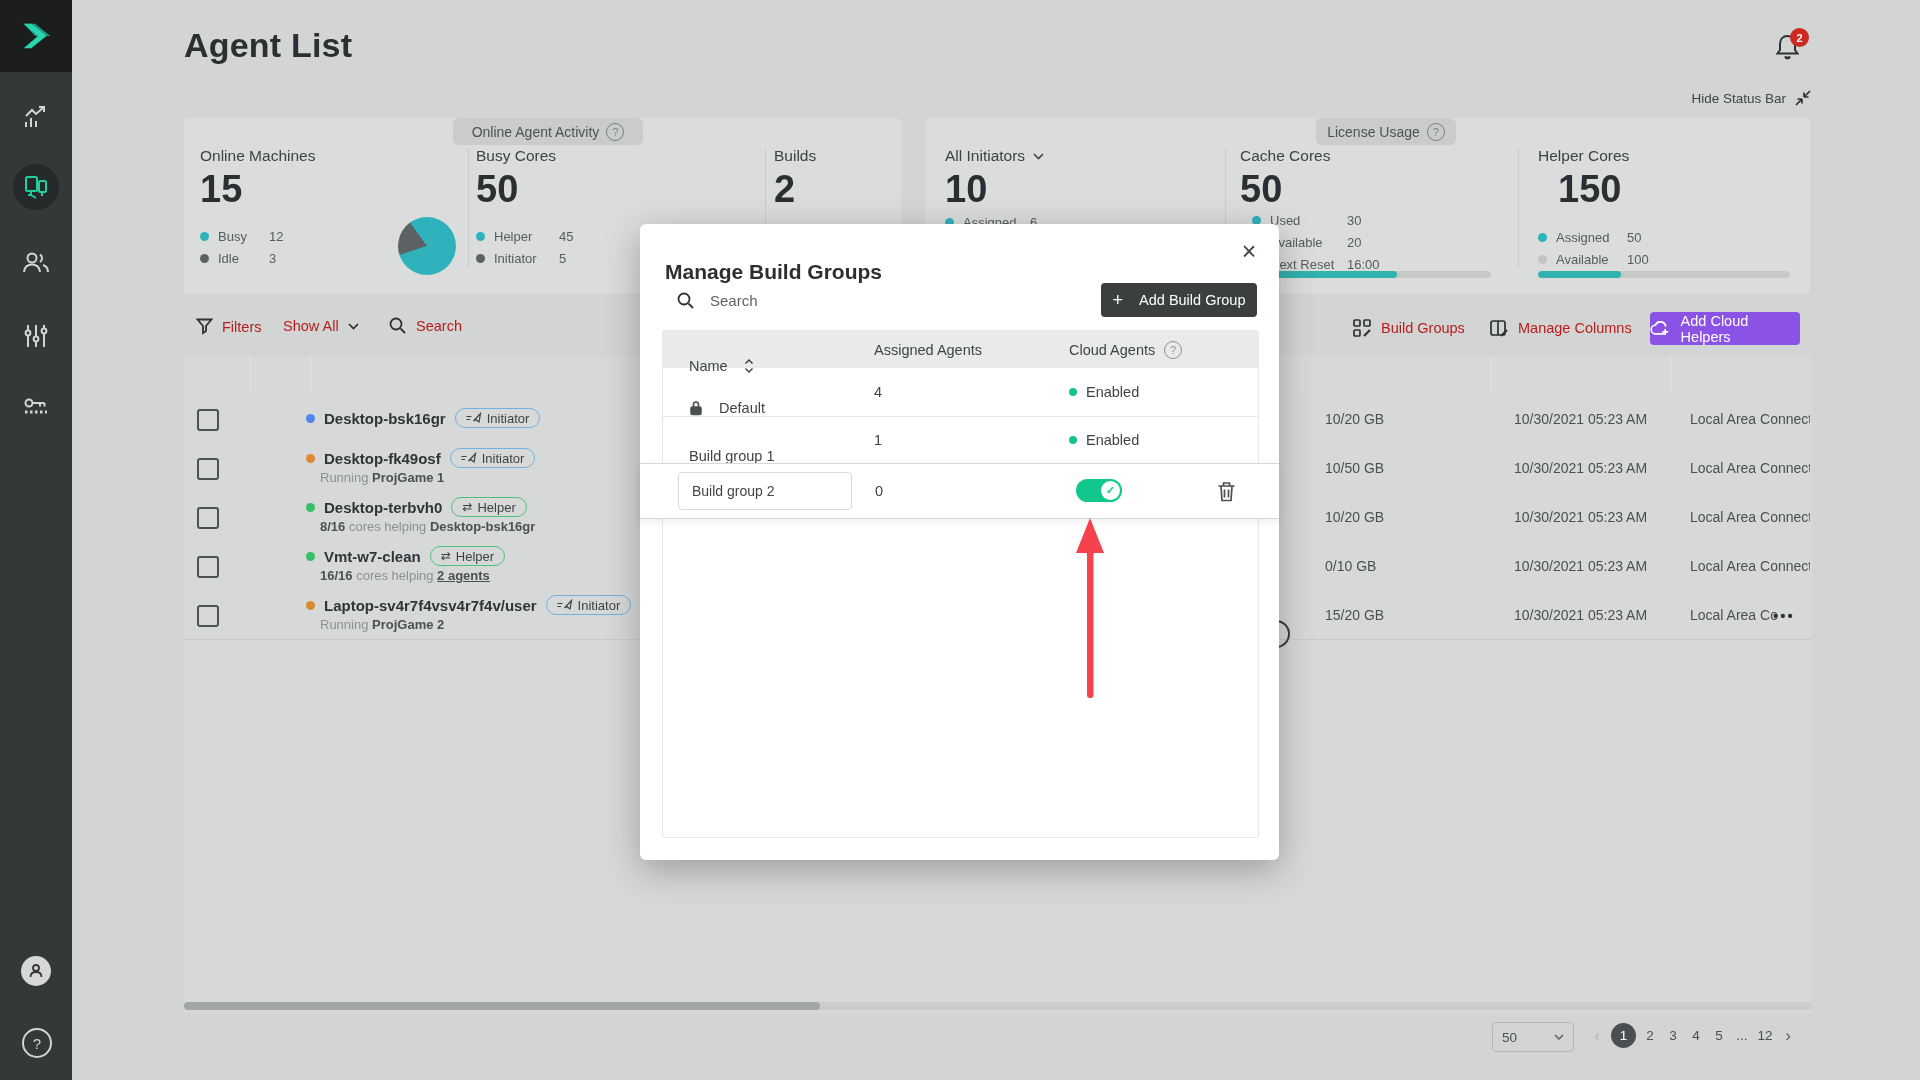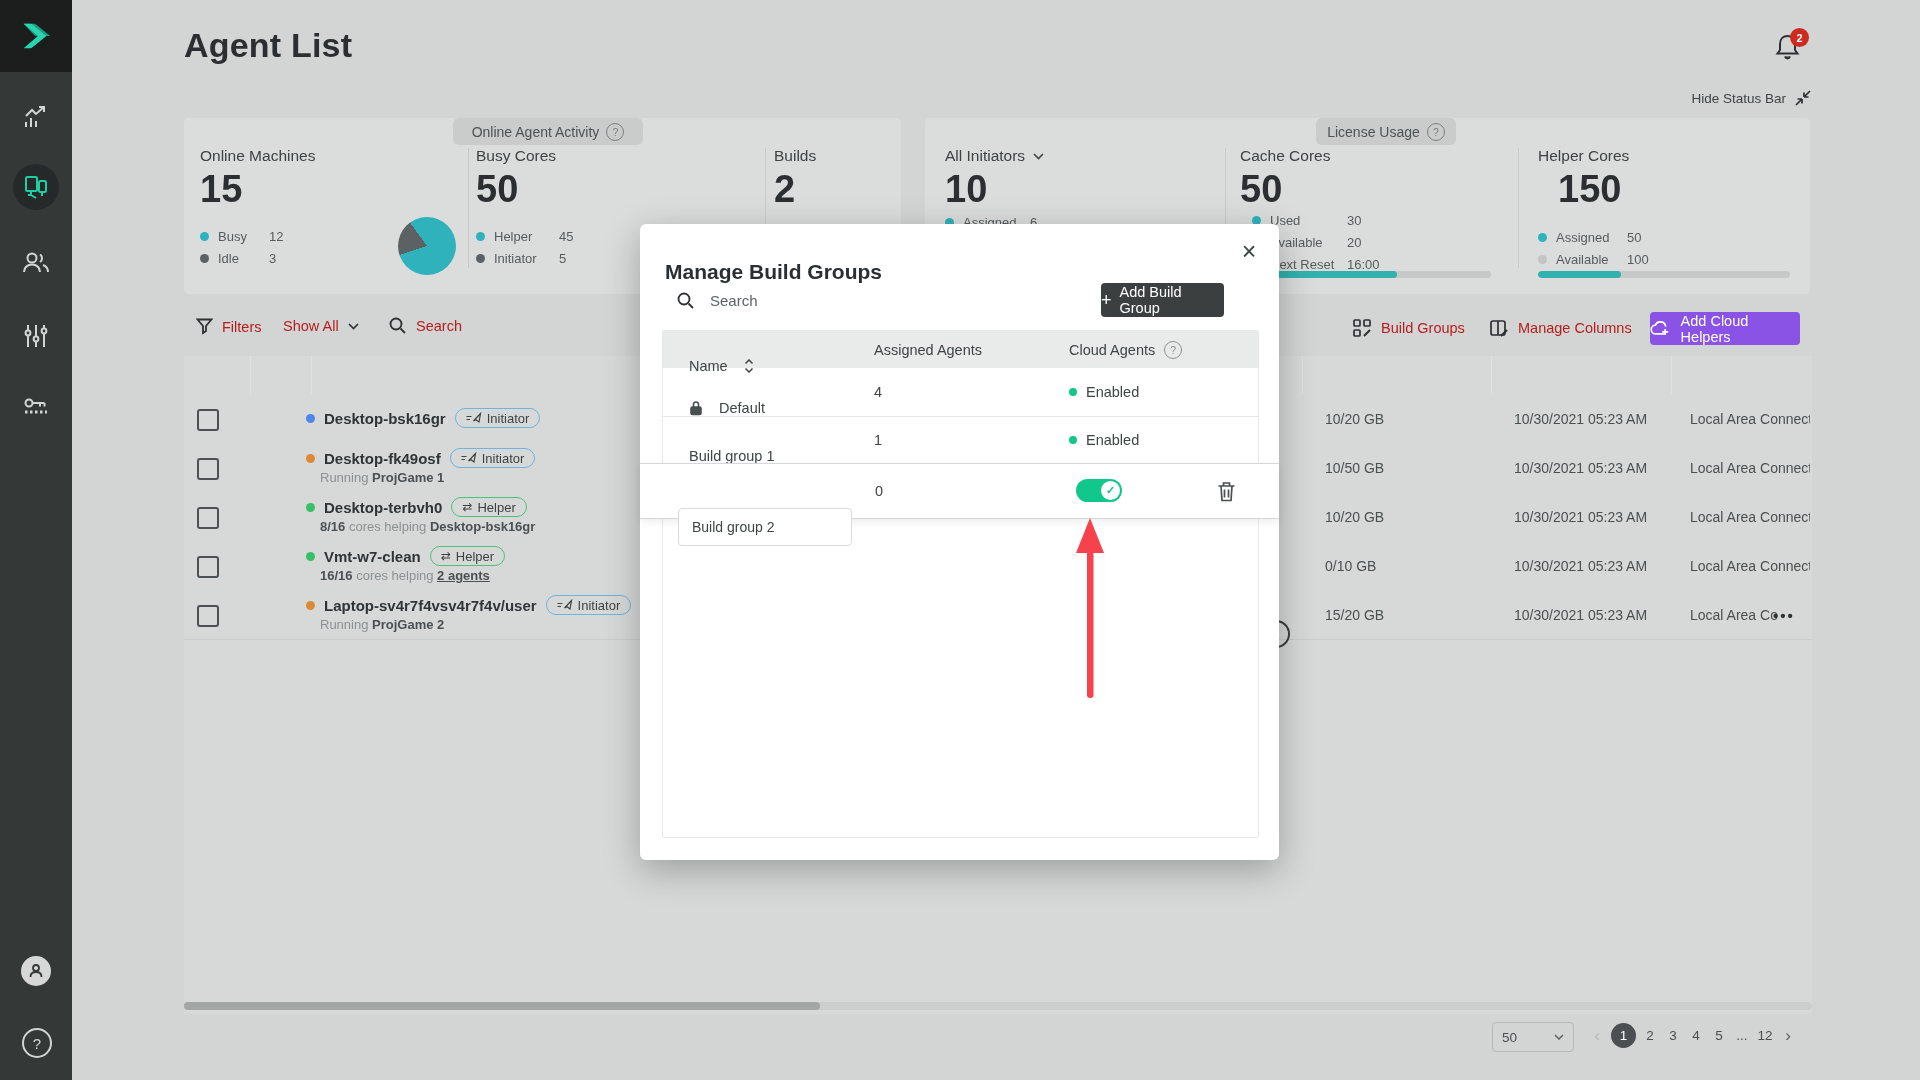--- a/index.html
+++ b/index.html
@@ -54,30 +54,30 @@
   .pg-next{color:#5c6163;}.pg-next::before{content:"›";font-size:17px;}
   .select50{position:absolute;left:1492px;top:1022px;width:62px;height:28px;border:1px solid #b5b8b7;border-radius:4px;display:flex;align-items:center;justify-content:space-between;padding:0 9px;font-size:13.5px;color:#4a4f50;cursor:pointer;}
   
   .modal{left:640px;top:224px;width:639px;height:636px;background:#fff;border-radius:6px;box-shadow:0 10px 36px rgba(0,0,0,.28);z-index:20;}
   .m-title{position:absolute;left:25px;top:36px;font-size:21px;font-weight:bold;color:#2b2f31;}
   .m-close{position:absolute;left:594px;top:12px;width:30px;height:30px;display:flex;align-items:center;justify-content:center;font-size:25px;color:#3f4445;cursor:pointer;}
   .m-close::before{content:"×";}
   .m-search{position:absolute;left:36px;top:62px;width:280px;height:28px;display:flex;align-items:center;gap:13px;}
   .m-search input{border:none;outline:none;font-size:15px;color:#3f4445;background:transparent;font-family:"Liberation Sans",sans-serif;width:220px;}
   .m-search input::placeholder{color:#5d6364;}
-  .btn-dark{position:absolute;left:461px;top:59px;width:123px;height:34px;background:#3b3f40;border-radius:4px;color:#fff;font-size:14.5px;display:flex;align-items:center;justify-content:center;gap:8px;cursor:pointer;}
+  .btn-dark{position:absolute;left:461px;top:59px;width:156px;height:34px;background:#3b3f40;border-radius:4px;color:#fff;font-size:14.5px;display:flex;align-items:center;justify-content:center;gap:16px;cursor:pointer;}
   .btn-dark .plus::before{content:"+";font-size:18px;font-weight:normal;}
   .mlist{position:absolute;left:22px;top:106px;width:595px;height:506px;border:1px solid #e7e9e9;border-radius:2px;}
   .mhead{position:absolute;left:0;top:0;width:100%;height:37px;background:#e9ebeb;font-size:14.5px;color:#3f4445;}
   .mrow{position:absolute;left:0;width:100%;height:48px;border-bottom:1px solid #e6e8e8;font-size:14.5px;color:#3f4445;cursor:pointer;}
   .mcol-name{position:absolute;left:26px;top:0;height:100%;display:flex;align-items:center;gap:16px;margin-top:16px;}
   .mcol-assigned{position:absolute;left:211px;top:0;height:100%;display:flex;align-items:center;}
   .mcol-cloud{position:absolute;left:406px;top:0;height:100%;display:flex;align-items:center;gap:9px;}
   .edit-row{position:absolute;left:0px;top:239px;width:639px;height:54px;background:#fff;border-top:1px solid #d5d7d8;border-bottom:1px solid #d5d7d8;box-shadow:0 3px 8px rgba(0,0,0,.07);z-index:3;font-size:14.5px;color:#3f4445;}
-  .name-input{position:absolute;left:38px;top:8px;width:174px;height:38px;border:1px solid #d8dadb;border-radius:4px;font-size:14px;color:#3f4445;padding:0 13px;outline:none;background:#fff;font-family:"Liberation Sans",sans-serif;box-sizing:border-box;margin-top:36px;}
+  .name-input{position:absolute;left:38px;top:8px;width:174px;height:38px;border:1px solid #d8dadb;border-radius:4px;font-size:14px;color:#3f4445;padding:0 13px;outline:none;background:#fff;font-family:"Liberation Sans",sans-serif;box-sizing:border-box;}
   .toggle{position:absolute;left:436px;top:15px;width:46px;height:23px;border-radius:12px;background:#12c78c;cursor:pointer;}
   .toggle .knob{position:absolute;right:2px;top:2px;width:19px;height:19px;border-radius:50%;background:#fff;display:flex;align-items:center;justify-content:center;color:#12c78c;font-size:11px;font-weight:bold;}
   .toggle .knob::before{content:"✓";}
   .trash-btn{position:absolute;left:572px;top:13px;width:28px;height:28px;display:flex;align-items:center;justify-content:center;cursor:pointer;}
   .excl-circ{width:20px;height:20px;border-radius:50%;border:1.6px solid #5a5f61;color:#5a5f61;font-size:12px;font-weight:bold;display:inline-flex;align-items:center;justify-content:center;}
   .excl-circ::before{content:"!";}
 </style>
 </head>
 <body>
 

